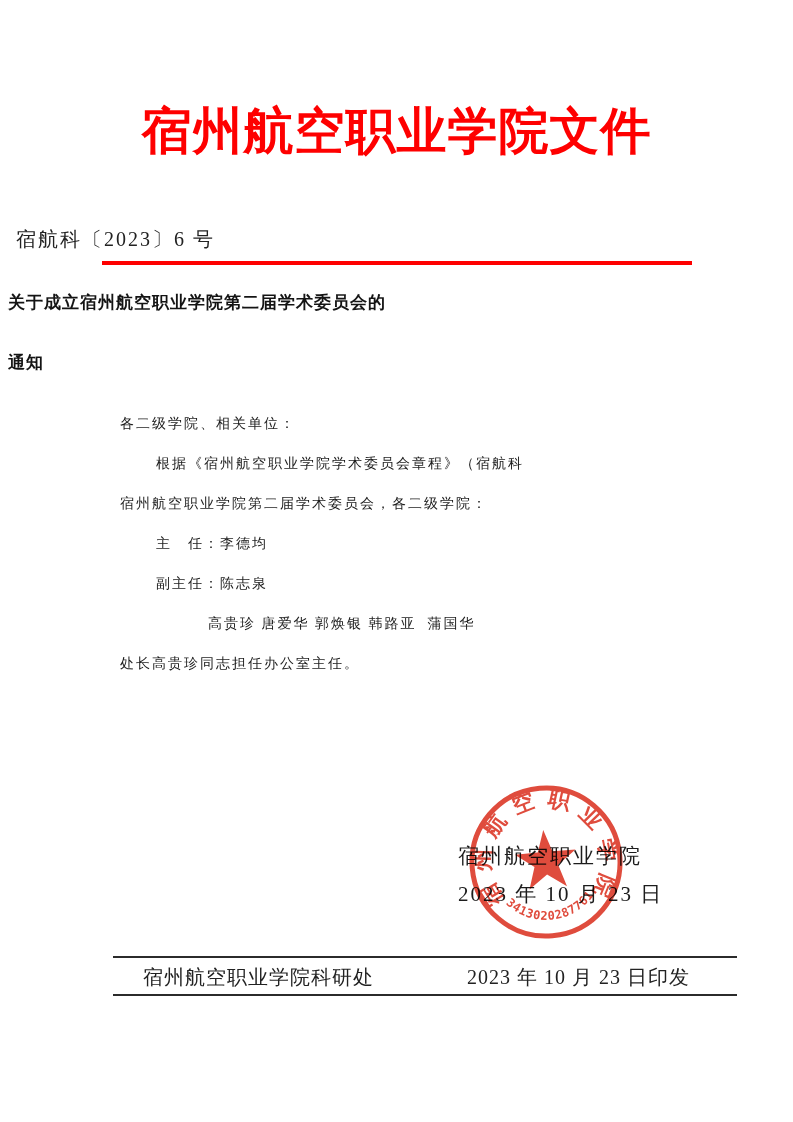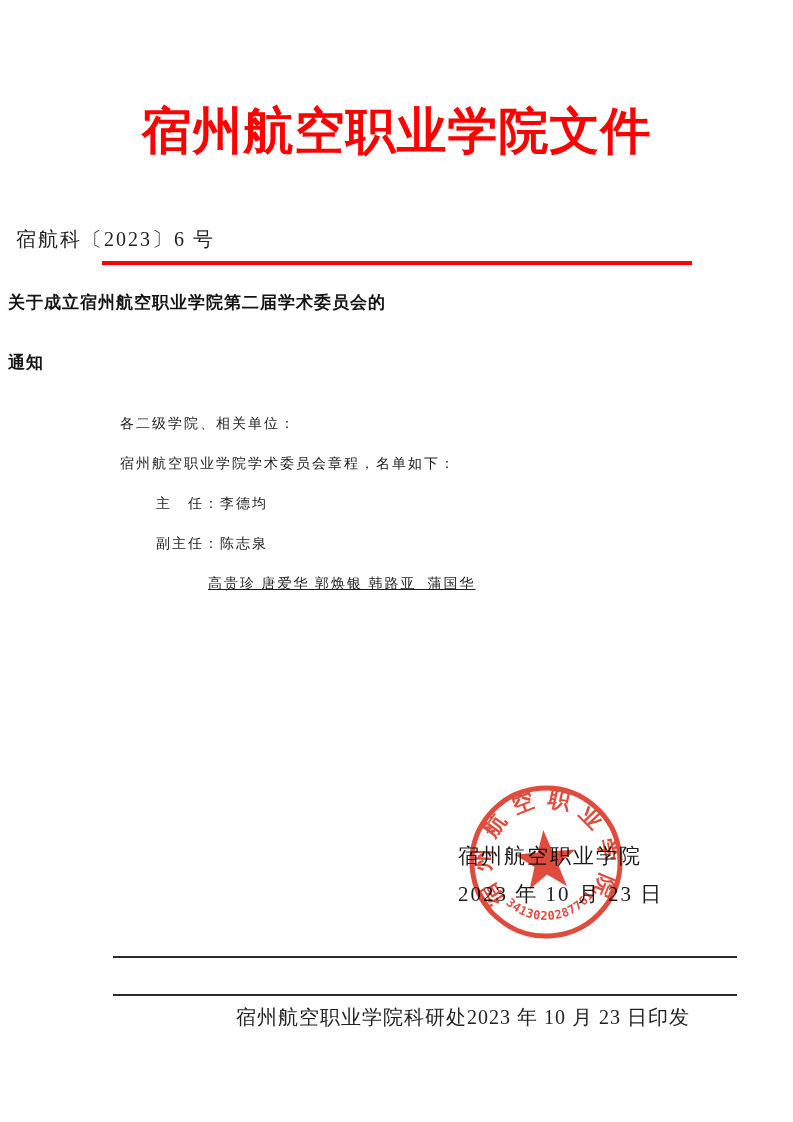--- a/index.html
+++ b/index.html
@@ -44,21 +44,21 @@
   .doc-title.l1{top:286px;}
   .doc-title.l2{top:346px;}
   .body-block{
     position:absolute;left:120px;top:404px;width:600px;
     font-size:14px;line-height:40px;
     letter-spacing:2px;
     color:#1c1c1c;
   }
   .body-line{white-space:pre-wrap;}
   .ind-para{padding-left:36px;}
-  .ind-names{padding-left:88px;text-decoration:underline;}
+  .ind-names{padding-left:88px;}
   .sig-org{
     position:absolute;left:458px;top:840px;
     font-size:21px;line-height:32px;letter-spacing:2px;
     color:#1c1c1c;white-space:nowrap;z-index:3;
   }
   .sig-date{
     position:absolute;left:458px;top:878px;
     font-size:21px;line-height:32px;letter-spacing:2px;
     color:#1c1c1c;white-space:nowrap;z-index:3;
   }
@@ -73,48 +73,49 @@
   .footer{
     position:absolute;left:113px;top:956px;width:624px;
   }
   .footer-rule{
     position:absolute;left:0;width:624px;height:2px;background:#2b2b2b;
   }
   .footer-rule.top{top:0;}
   .footer-rule.bottom{top:38px;}
   .footer-row{
     position:absolute;top:4px;left:0;width:624px;height:34px;
-    display:flex;justify-content:flex-end;align-items:center;
+    display:flex;justify-content:space-between;align-items:center;
     box-sizing:border-box;
     padding-left:30px;padding-right:47px;
     font-size:20px;color:#222222;letter-spacing:1px;
     white-space:nowrap;
-    margin-top:40px;
   }
 </style>
 </head>
 <body>
 
 <div class="page">
 
   <div class="header-title">宿州航空职业学院文件</div>
 
   <div class="doc-number">宿航科〔2023〕6 号</div>
 
   <div class="red-rule"></div>
 
   <div class="doc-title l1">关于成立宿州航空职业学院第二届学术委员会的</div>
   <div class="doc-title l2">通知</div>
 
   <div class="body-block">
     <div class="body-line">各二级学院、相关单位：</div>
-    <div class="body-line">宿州航空职业学院学术委员会章程，名单如下：</div>
+    <div class="body-line ind-para">根据《宿州航空职业学院学术委员会章程》（宿航科</div>
+    <div class="body-line">宿州航空职业学院第二届学术委员会，各二级学院：</div>
     <div class="body-line ind-para">主　任：李德均</div>
     <div class="body-line ind-para">副主任：陈志泉</div>
     <div class="body-line ind-names">高贵珍 唐爱华 郭焕银 韩路亚  蒲国华</div>
+    <div class="body-line">处长高贵珍同志担任办公室主任。</div>
   </div>
 
   <div class="sig-org">宿州航空职业学院</div>
   <div class="sig-date">2023 年 10 月 23 日</div>
 
   <svg class="seal" viewBox="0 0 172 172">
     <circle cx="86" cy="86" r="74" fill="none" stroke="#dd3c2c" stroke-width="5"></circle>
     <polygon fill="#dd3c2c" points="86,54 93.35,75.89 116.43,76.11 97.89,89.86 104.81,111.89 86,98.5 67.19,111.89 74.11,89.86 55.57,76.11 78.65,75.89"></polygon>
     <defs>
       <path id="ringTextPath" d="M 50 128.9 A 56 56 0 1 1 122 128.9" fill="none"></path>

